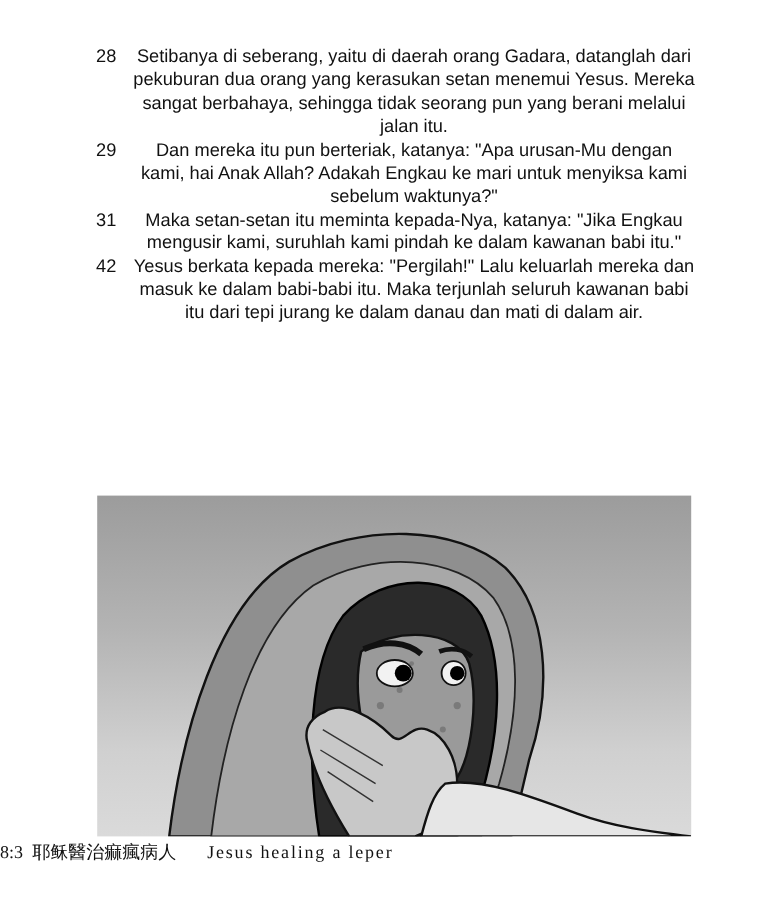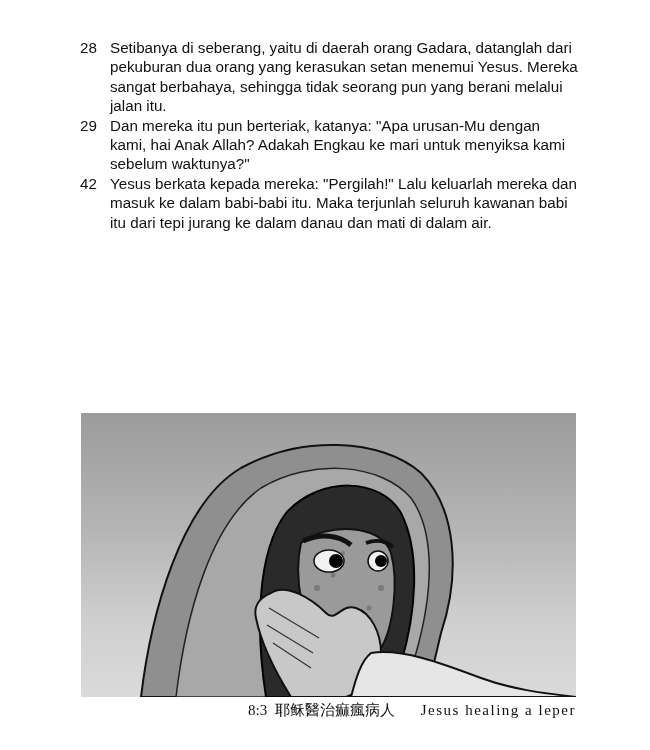--- a/index.html
+++ b/index.html
@@ -6,29 +6,29 @@
   body {
     width: 650px; height: 750px; background: #ffffff; position: relative; overflow: hidden;
     font-family: "Liberation Sans", sans-serif; color: #111111;
   }
   .verses {
     position: absolute; left: 80px; top: 10px; width: 500px;
     font-size: 15.2px; line-height: 19.4px; margin-top: 28px;
   }
   .verse { display: flex; }
   .vnum { width: 30px; flex: 0 0 30px; }
-  .vtext { flex: 1; }
+  .vtext { flex: 1; text-align: center; }
   .figure {
     position: absolute; left: 81px; top: 413px; width: 495px; height: 284px;
     overflow: hidden;
     background: linear-gradient(180deg, #9c9c9c 0%, #b4b4b4 40%, #d0d0d0 75%, #dadada 100%);
   }
   .figure svg { position: absolute; left: 0; top: 0; }
   .caption {
-    position: absolute; left: 0; width: 576px; top: 701px; text-align: right;
+    position: absolute; left: 0; width: 576px; top: 701px; text-align: left;
     font-family: "Liberation Serif", serif; font-size: 15px; color: #111;
   }
   .caption .num { margin-right: 4px; }
   .caption .zh { margin-right: 22px; }
   .caption .en { letter-spacing: 1.5px; }
   .page-number {
     position: absolute; left: 0; width: 650px; top: 751px; text-align: center;
     font-size: 16px; color: #111;
   }
 </style>
@@ -36,20 +36,24 @@
 <body>
 
 <div class="verses">
   <div class="verse">
     <span class="vnum">28</span>
     <span class="vtext">Setibanya di seberang, yaitu di daerah orang Gadara, datanglah dari pekuburan dua orang yang kerasukan setan menemui Yesus. Mereka sangat berbahaya, sehingga tidak seorang pun yang berani melalui jalan itu.</span>
   </div>
   <div class="verse">
     <span class="vnum">29</span>
     <span class="vtext">Dan mereka itu pun berteriak, katanya: "Apa urusan-Mu dengan kami, hai Anak Allah? Adakah Engkau ke mari untuk menyiksa kami sebelum waktunya?"</span>
+  </div>
+  <div class="verse">
+    <span class="vnum">31</span>
+    <span class="vtext">Maka setan-setan itu meminta kepada-Nya, katanya: "Jika Engkau mengusir kami, suruhlah kami pindah ke dalam kawanan babi itu."</span>
   </div>
   <div class="verse">
     <span class="vnum">42</span>
     <span class="vtext">Yesus berkata kepada mereka: "Pergilah!" Lalu keluarlah mereka dan masuk ke dalam babi-babi itu. Maka terjunlah seluruh kawanan babi itu dari tepi jurang ke dalam danau dan mati di dalam air.</span>
   </div>
 </div>
 
 <div class="figure" title="Grayscale illustration of a leper with a hooded cloak and spotted skin, a hand touching his face">
   <svg width="495" height="284" viewBox="0 0 495 284">
 

